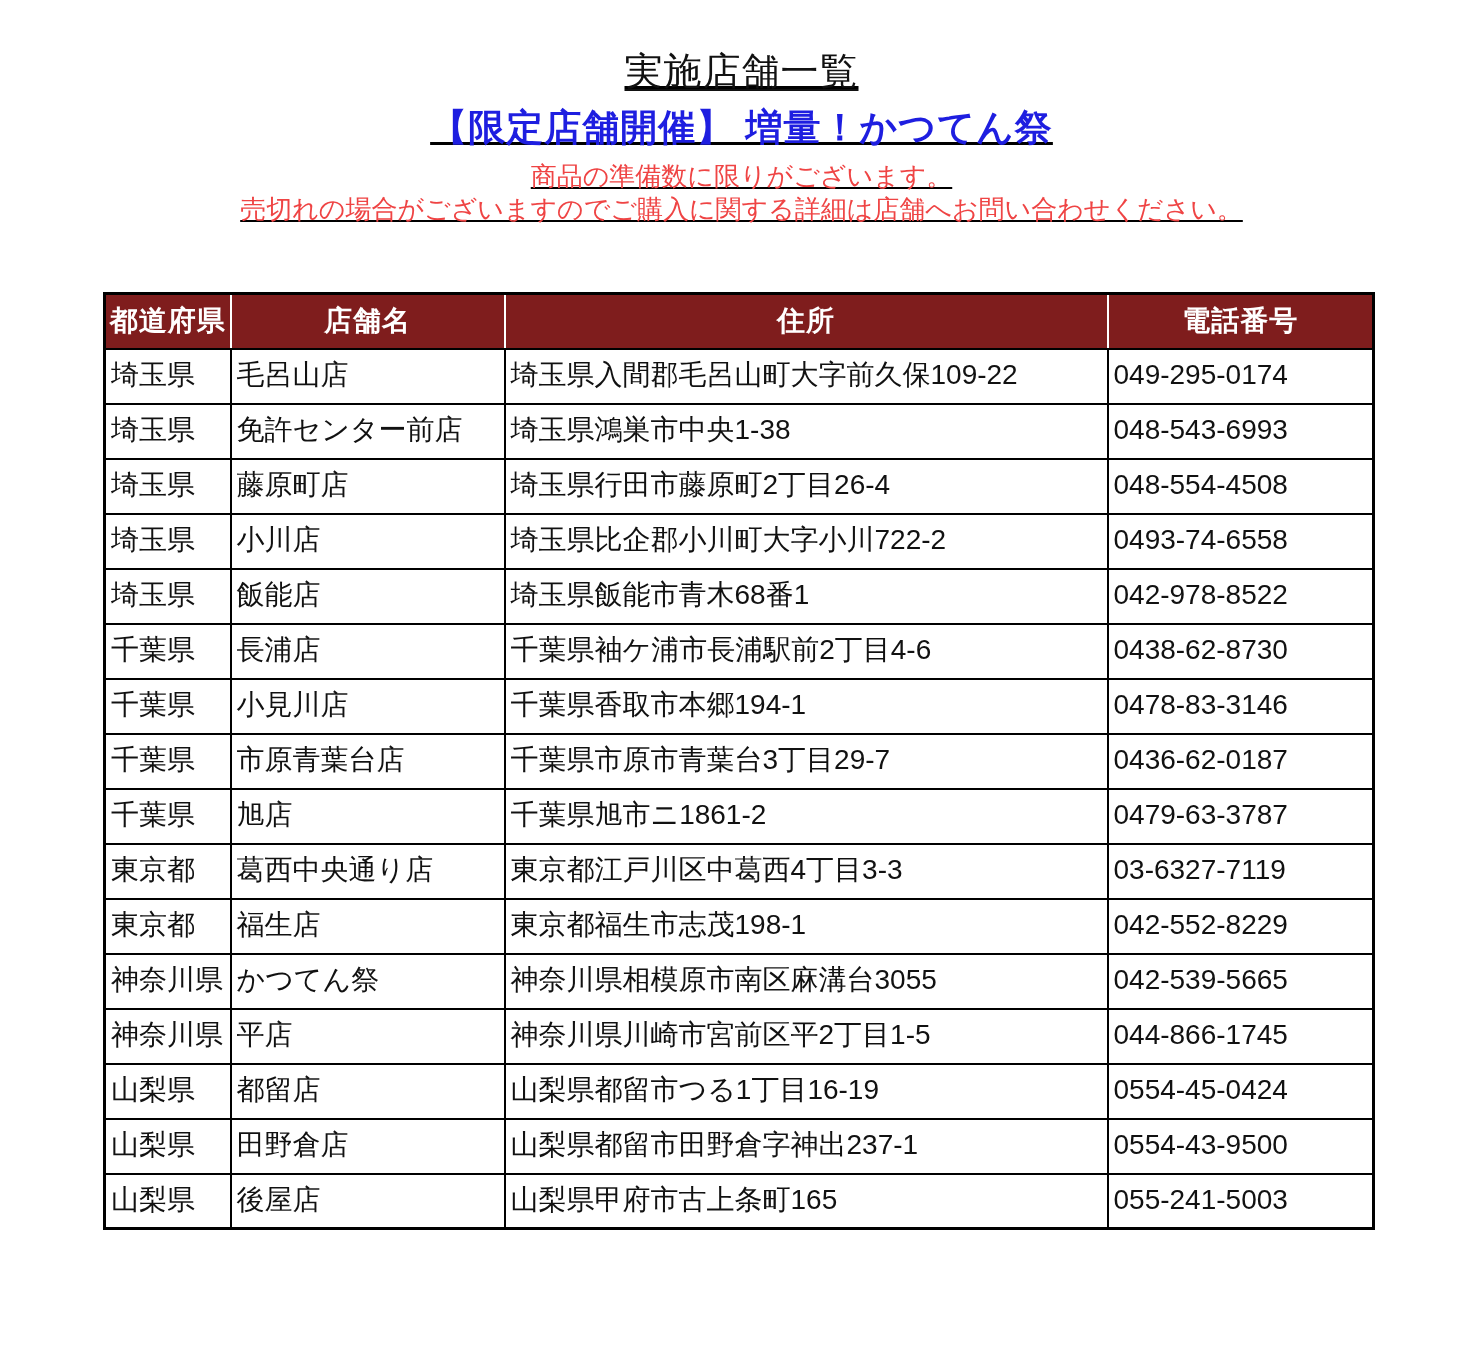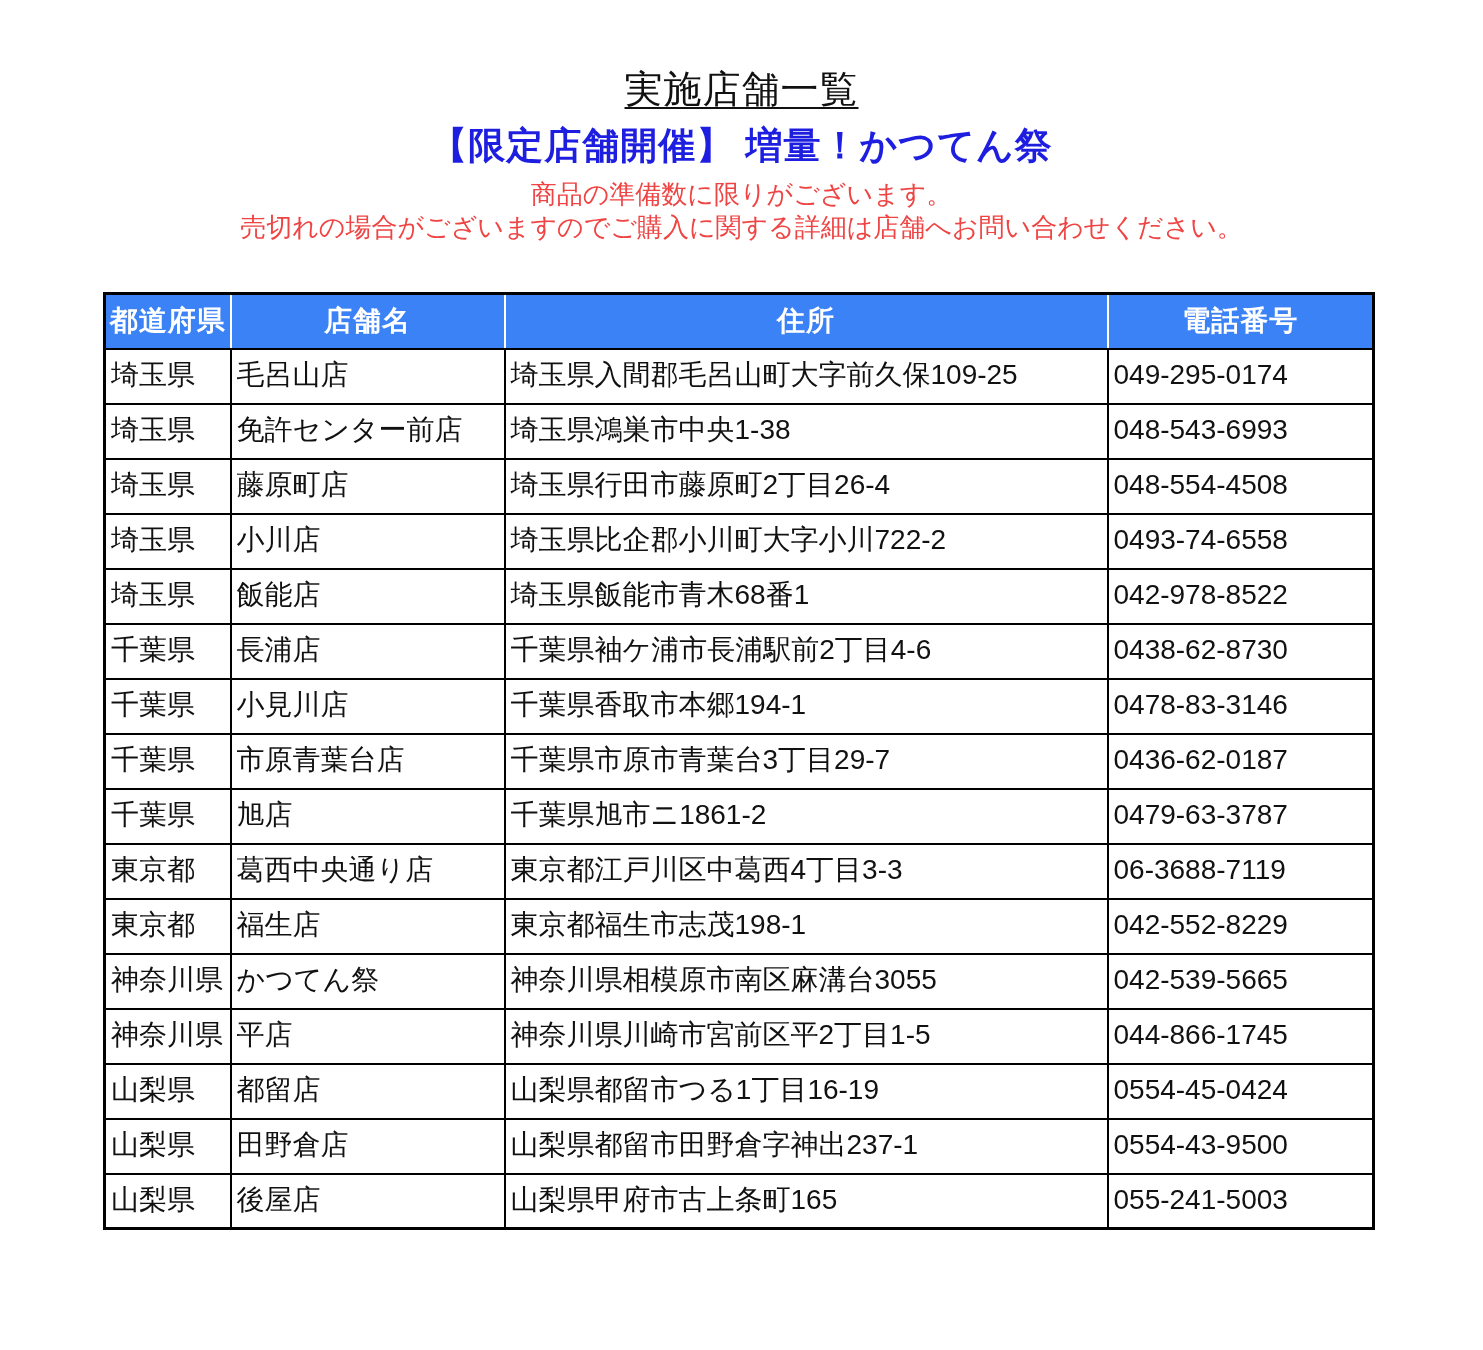--- a/index.html
+++ b/index.html
@@ -8,22 +8,23 @@
     font-family: "Liberation Sans", "DejaVu Sans", sans-serif;
   }
   .page {
     position: relative;
     width: 1483px;
     height: 1350px;
     background: #ffffff;
     overflow: hidden;
   }
   .header-block {
-    padding-top: 64px;
+    padding-top: 46px;
     text-align: center;
+    text-decoration: underline;
   }
   .doc-title {
     font-size: 38px;
     font-weight: 500;
     color: #111111;
     letter-spacing: 1px;
     text-decoration: underline;
     text-underline-offset: 5px;
     text-decoration-thickness: 2px;
   }
@@ -55,21 +56,21 @@
     width: 1269px;
     border-collapse: collapse;
     table-layout: fixed;
     border: 3px solid #000000;
   }
   .store-table col.c-pref  { width: 126px; }
   .store-table col.c-name  { width: 274px; }
   .store-table col.c-addr  { width: 603px; }
   .store-table col.c-phone { width: 266px; }
   .store-table th {
-    background: #3b82f6;
+    background: #7f1d1d;
     color: #ffffff;
     font-size: 28px;
     font-weight: 700;
     height: 55px;
     text-align: center;
     vertical-align: middle;
     border-left: 2px solid #ffffff;
     border-right: 2px solid #ffffff;
     border-top: 3px solid #000000;
     border-bottom: 2px solid #000000;
@@ -111,21 +112,21 @@
         <th>都道府県</th>
         <th>店舗名</th>
         <th>住所</th>
         <th>電話番号</th>
       </tr>
     </thead>
     <tbody>
         <tr>
           <td>埼玉県</td>
           <td>毛呂山店</td>
-          <td>埼玉県入間郡毛呂山町大字前久保109-25</td>
+          <td>埼玉県入間郡毛呂山町大字前久保109-22</td>
           <td>049-295-0174</td>
         </tr>
         <tr>
           <td>埼玉県</td>
           <td>免許センター前店</td>
           <td>埼玉県鴻巣市中央1-38</td>
           <td>048-543-6993</td>
         </tr>
         <tr>
           <td>埼玉県</td>
@@ -166,21 +167,21 @@
         <tr>
           <td>千葉県</td>
           <td>旭店</td>
           <td>千葉県旭市ニ1861-2</td>
           <td>0479-63-3787</td>
         </tr>
         <tr>
           <td>東京都</td>
           <td>葛西中央通り店</td>
           <td>東京都江戸川区中葛西4丁目3-3</td>
-          <td>06-3688-7119</td>
+          <td>03-6327-7119</td>
         </tr>
         <tr>
           <td>東京都</td>
           <td>福生店</td>
           <td>東京都福生市志茂198-1</td>
           <td>042-552-8229</td>
         </tr>
         <tr>
           <td>神奈川県</td>
           <td>かつてん祭</td>

